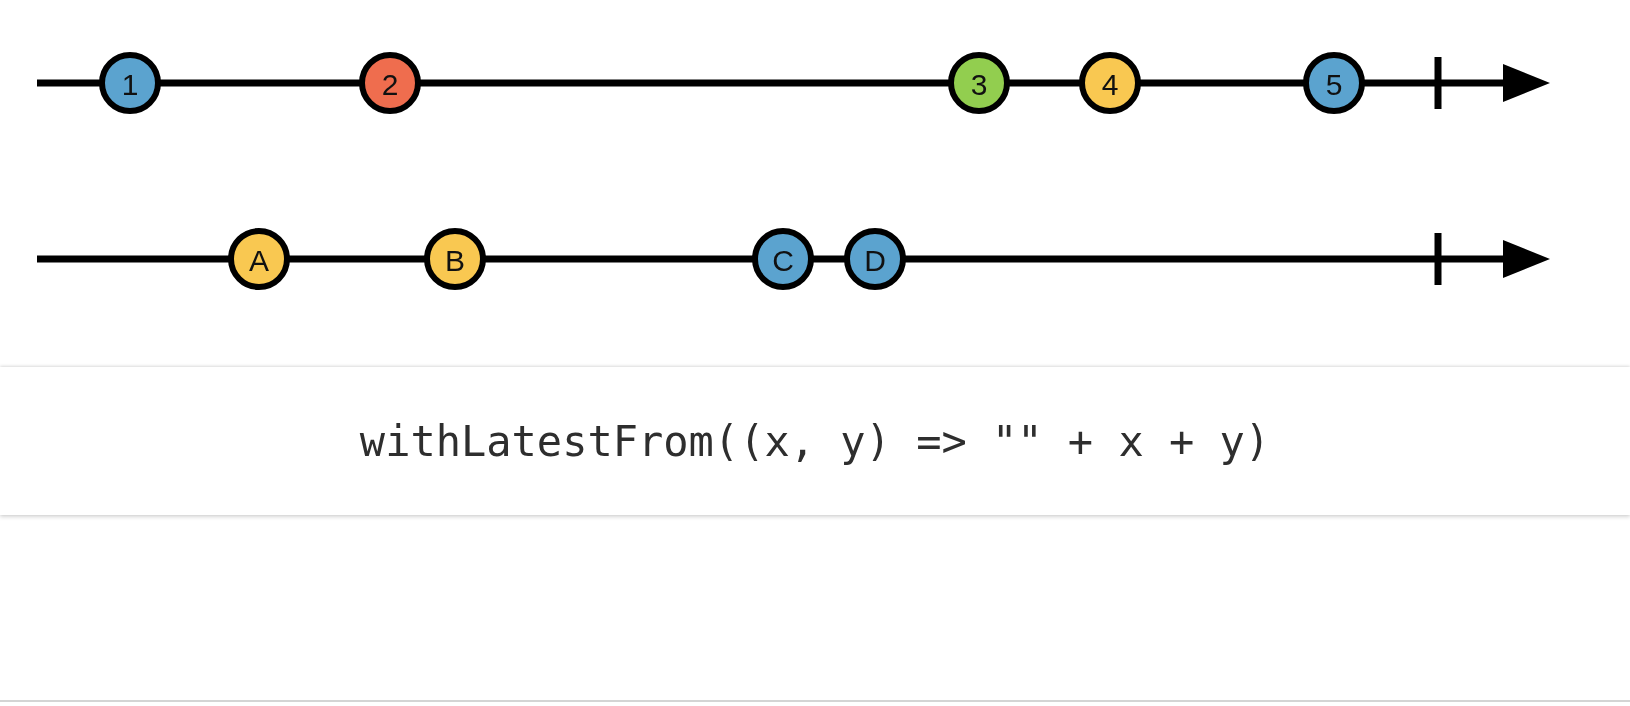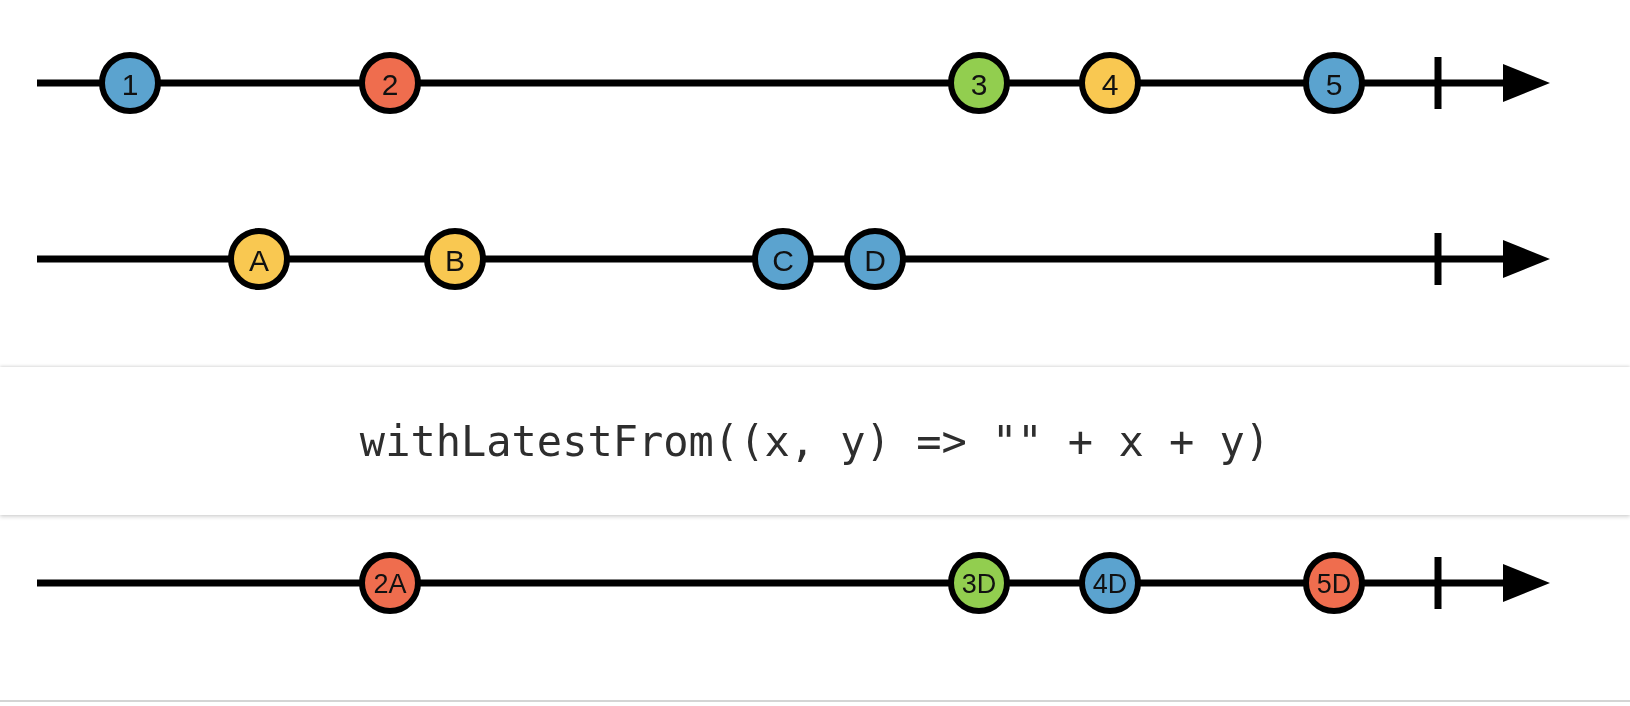--- a/index.html
+++ b/index.html
@@ -145,39 +145,16 @@
           <circle cx="875" cy="92" r="28" fill="#5BA3CF" class="marble-circle"></circle>
           <text x="875" y="93" class="marble-label">D</text>
         </g>
       </svg>
   </div>
 
   <div class="timeline-panel" id="panel-operator">
     <div id="operator-text">withLatestFrom((x, y) =&gt; "" + x + y)</div>
   </div>
 
-  <div class="timeline-panel" id="panel-output">
-    <svg class="marble-svg" width="1630" height="191" viewBox="0 0 1630 191">
-        <line x1="37" y1="68" x2="1525" y2="68" class="stream-line"></line>
-        <line x1="1438" y1="42" x2="1438" y2="94" class="complete-tick"></line>
-        <polygon points="1503,49 1550,68 1503,87" class="arrow-head"></polygon>
-        <g>
-          <circle cx="390" cy="68" r="28" fill="#EF6D4E" class="marble-circle"></circle>
-          <text x="390" y="69" class="marble-label wide">2A</text>
-        </g>
-        <g>
-          <circle cx="979" cy="68" r="28" fill="#92CE4F" class="marble-circle"></circle>
-          <text x="979" y="69" class="marble-label wide">3D</text>
-        </g>
-        <g>
-          <circle cx="1110" cy="68" r="28" fill="#5BA3CF" class="marble-circle"></circle>
-          <text x="1110" y="69" class="marble-label wide">4D</text>
-        </g>
-        <g>
-          <circle cx="1334" cy="68" r="28" fill="#EF6D4E" class="marble-circle"></circle>
-          <text x="1334" y="69" class="marble-label wide">5D</text>
-        </g>
-      </svg>
-  </div>
 
   <div class="bottom-rule"></div>
 
 </div>
 
 </body></html>

